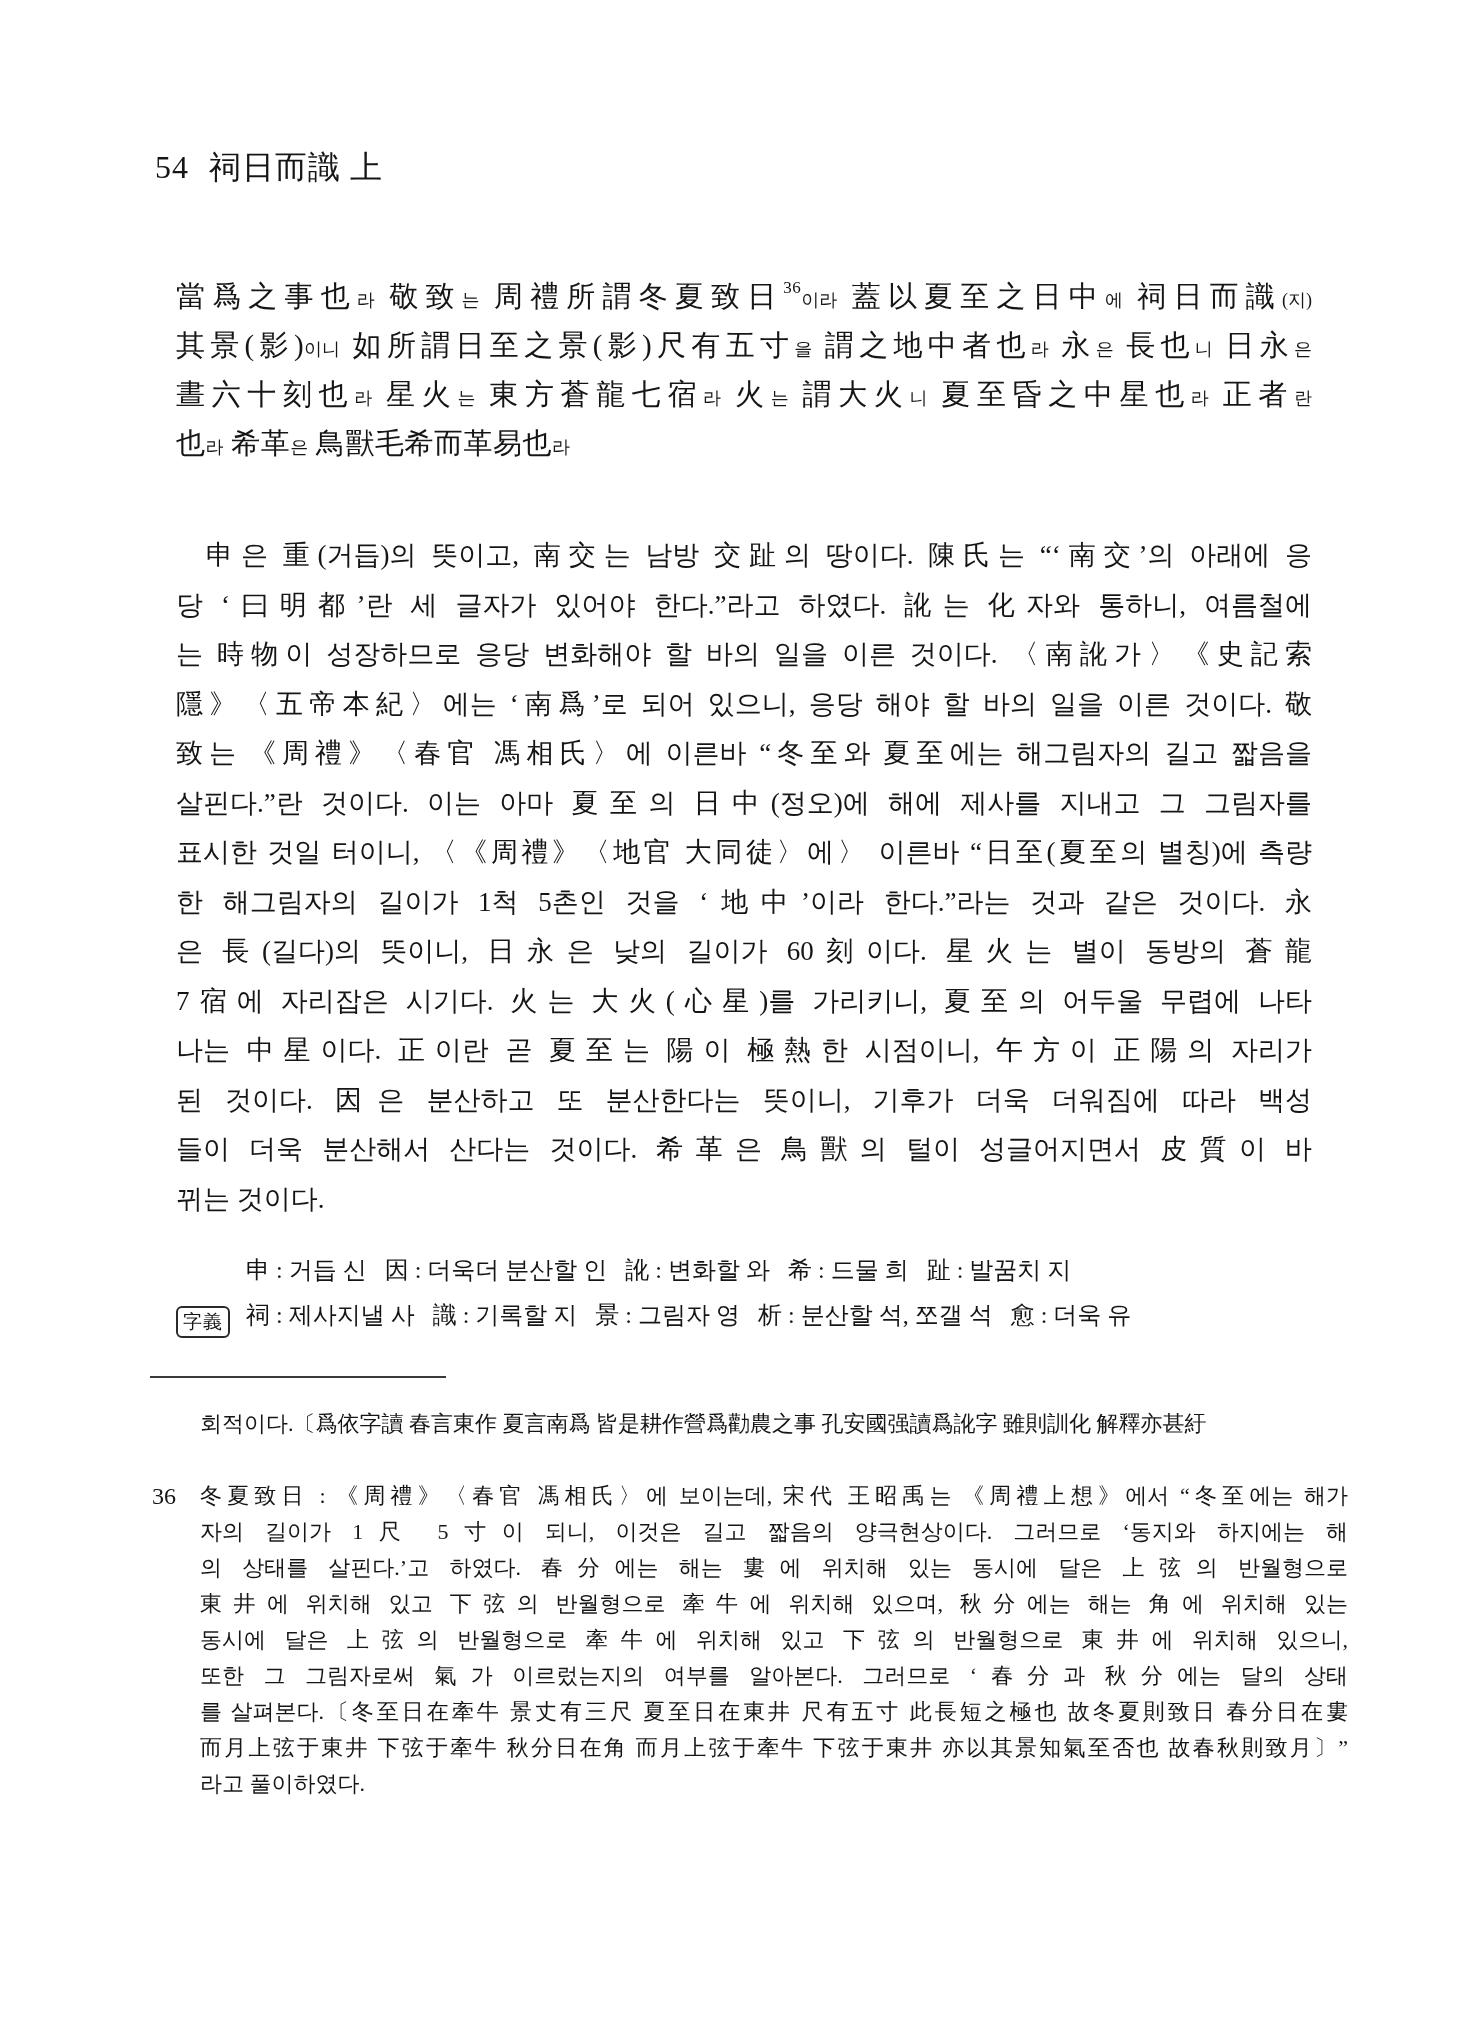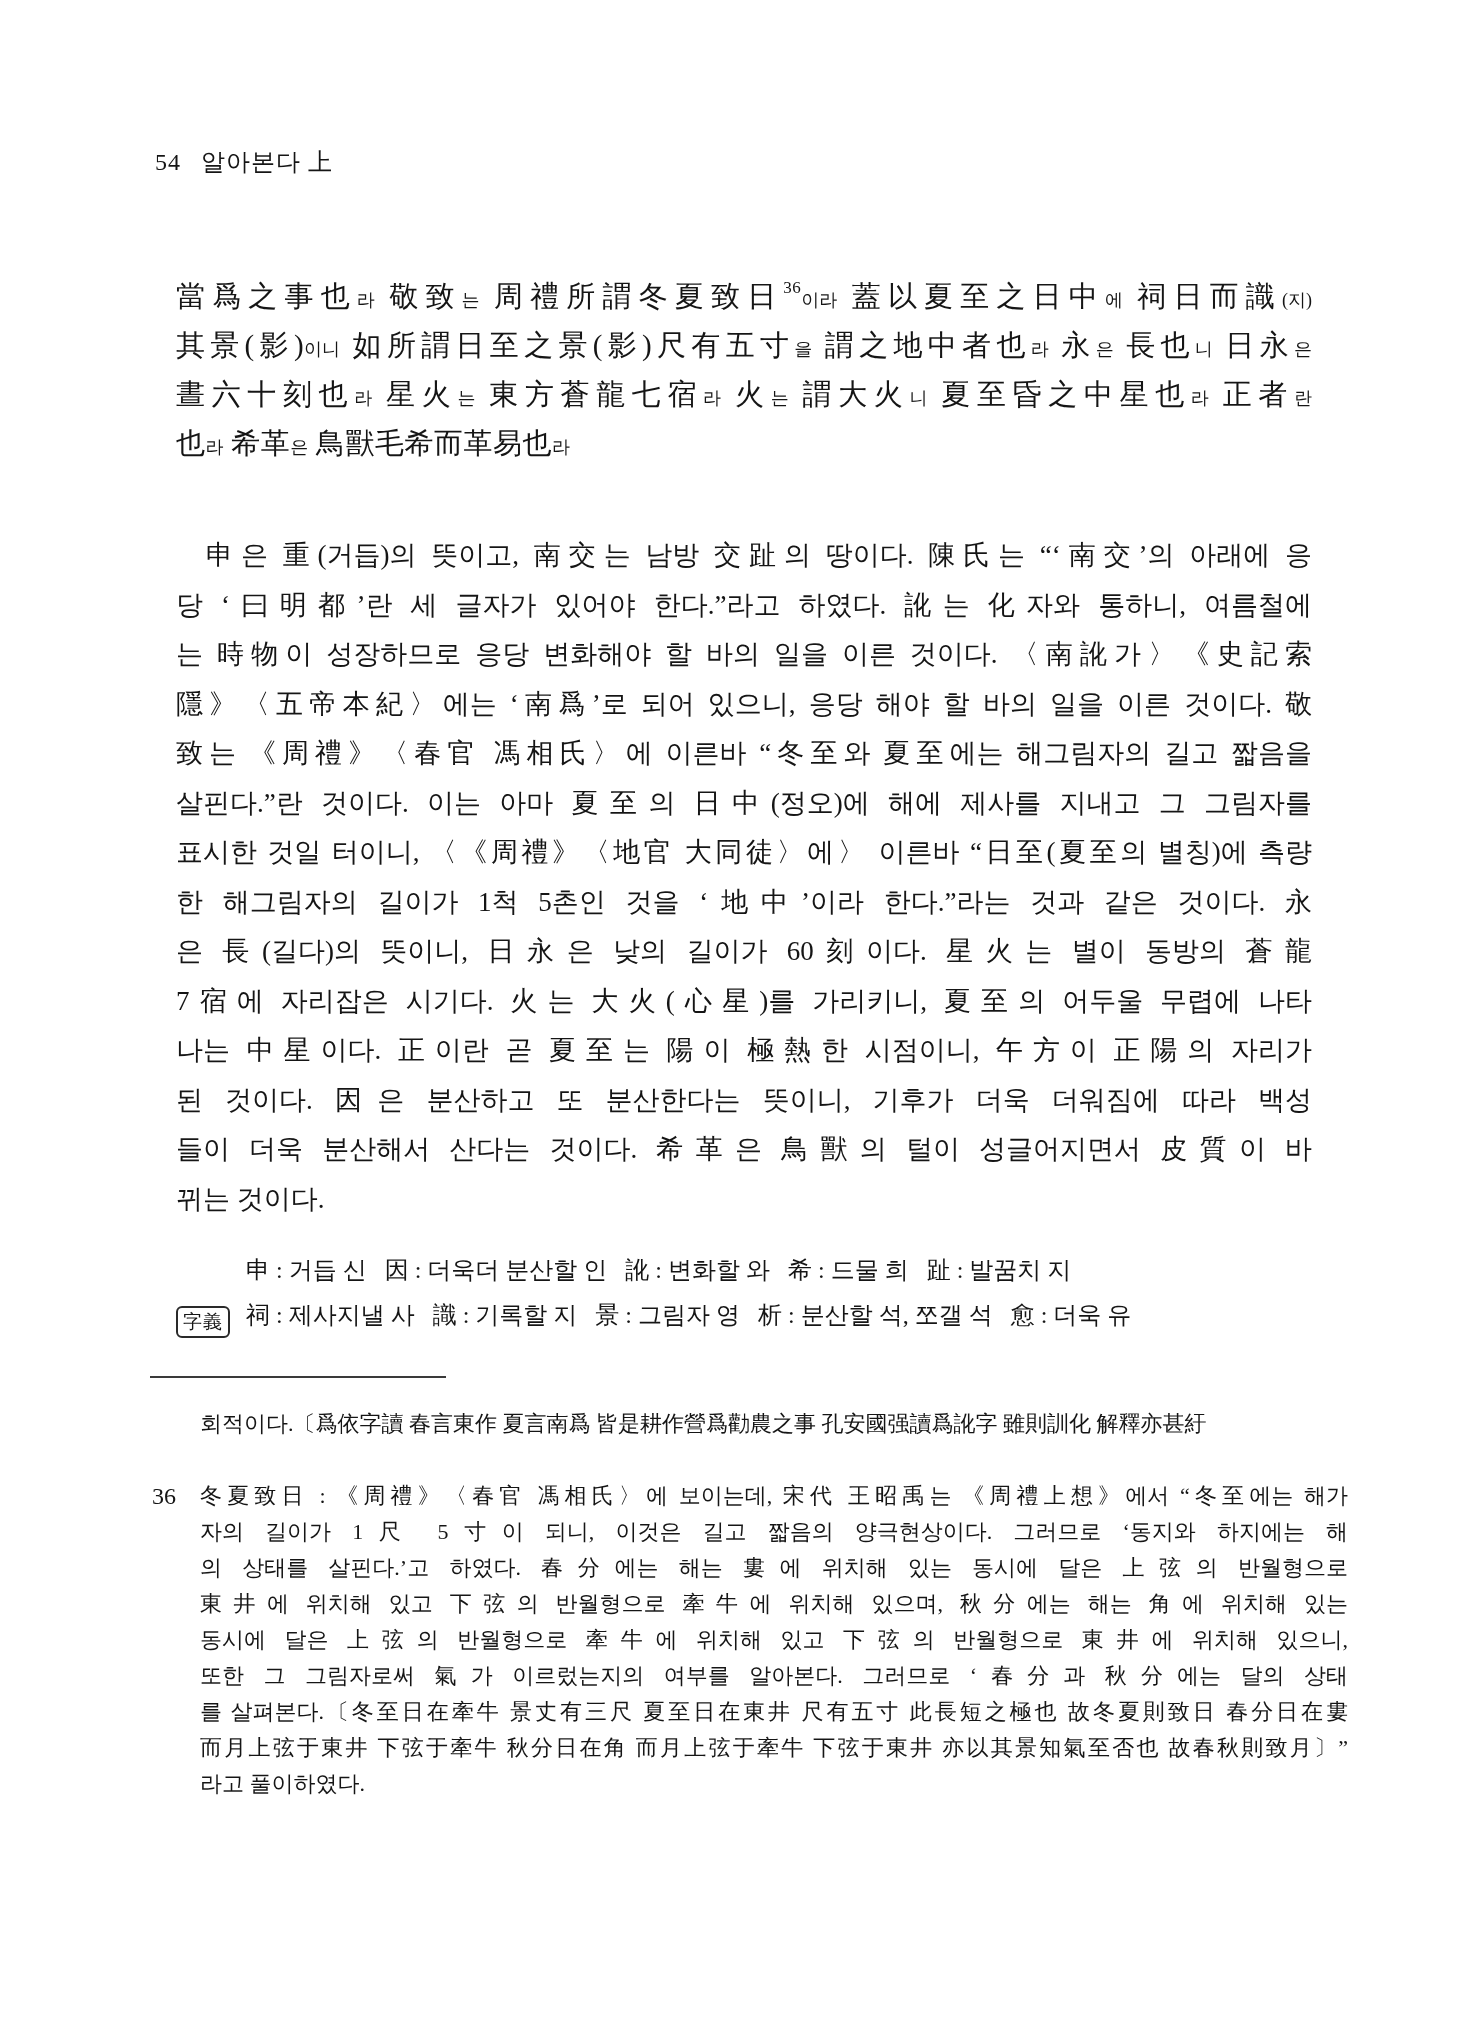--- a/index.html
+++ b/index.html
@@ -5,21 +5,21 @@
   html,body { margin:0; padding:0; }
   body {
     width:1481px; height:2024px; background:#ffffff; position:relative;
     font-family:"Liberation Serif","DejaVu Serif",serif; color:#151515;
     overflow:hidden;
   }
   .abs { position:absolute; }
 
   
   #page-head { left:155px; top:146px; display:flex; gap:20px; align-items:baseline;
-    font-size:24px; letter-spacing:1px; }
+    font-size:32px; letter-spacing:1px; }
 
   
   #hanmun { left:176px; top:272px; width:1136px; }
   .h-line {
     font-size:29px; line-height:49px; height:49px; overflow:hidden;
     word-break:keep-all; text-align:justify; text-align-last:justify;
     letter-spacing:0.5px;
   }
   .h-line:last-child { text-align-last:left; }
   .anno { font-size:18px; letter-spacing:0; }
@@ -56,21 +56,21 @@
   
   #fn36 { left:152px; top:1478px; width:1196px; display:flex; }
   #fn36-num { flex:none; width:48px; font-size:24px; line-height:36px; }
   #fn36-body { width:1148px; }
 </style>
 </head>
 <body>
 
 <div class="abs" id="page-head">
   <span>54</span>
-  <span>알아본다 上</span>
+  <span>祠日而識 上</span>
 </div>
 
 <div class="abs" id="hanmun">
     <div class="h-line">當爲之事也<span class="anno">라</span> 敬致<span class="anno">는</span> 周禮所謂冬夏致日<sup class="fnref">36</sup><span class="anno">이라</span> 蓋以夏至之日中<span class="anno">에</span> 祠日而識<span class="anno">(지)</span></div>
     <div class="h-line">其景(影)<span class="anno">이니</span> 如所謂日至之景(影)尺有五寸<span class="anno">을</span> 謂之地中者也<span class="anno">라</span> 永<span class="anno">은</span> 長也<span class="anno">니</span> 日永<span class="anno">은</span></div>
     <div class="h-line">晝六十刻也<span class="anno">라</span> 星火<span class="anno">는</span> 東方蒼龍七宿<span class="anno">라</span> 火<span class="anno">는</span> 謂大火<span class="anno">니</span> 夏至昏之中星也<span class="anno">라</span> 正者<span class="anno">란</span></div>
     <div class="h-line">也<span class="anno">라</span> 希革<span class="anno">은</span> 鳥獸毛希而革易也<span class="anno">라</span></div>
   </div>
 
 <div class="abs" id="trans">

